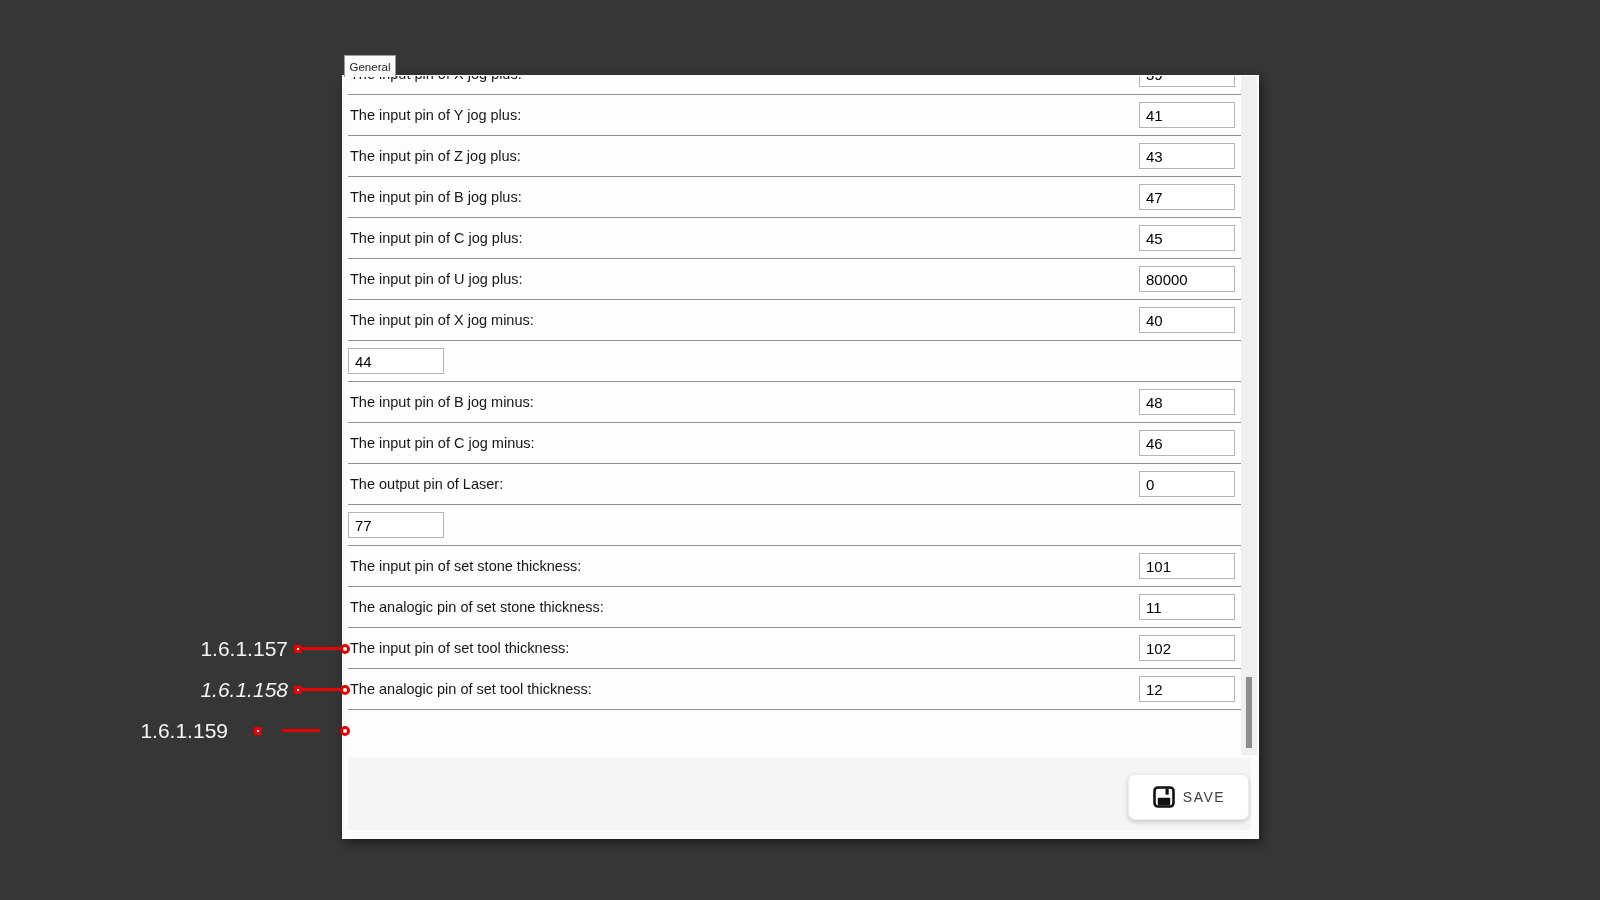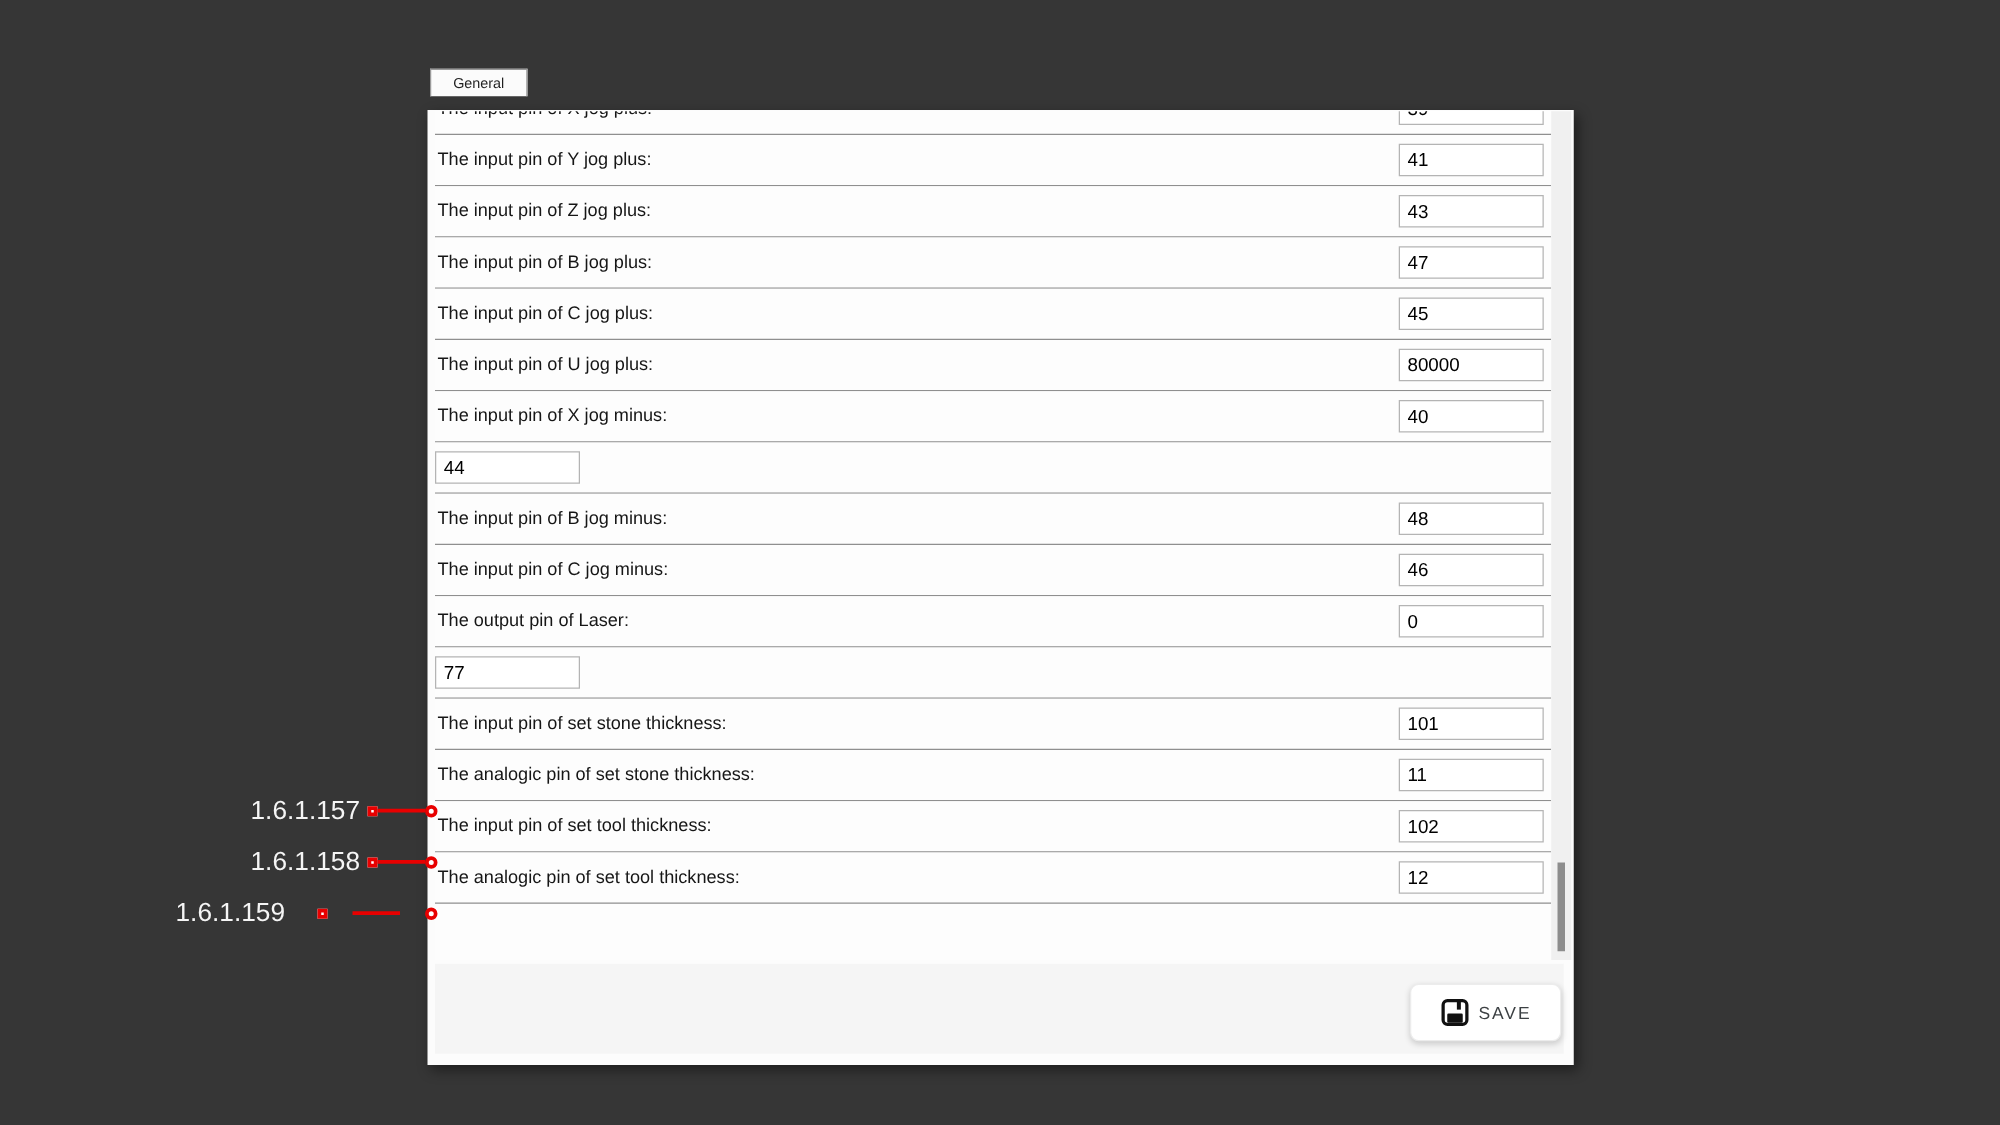--- a/index.html
+++ b/index.html
@@ -6,31 +6,31 @@
   html,body { width:1600px; height:900px; overflow:hidden; }
   body {
     background:#363636;
     font-family:"Liberation Sans", sans-serif;
     position:relative;
   }
 
   
   .tab {
     position:absolute; left:344px; top:55px;
-    width:78px; height:22px; z-index:3;
+    width:52px; height:22px; z-index:3;
     background:#fbfbfb;
     border:1px solid #9a9a9a; border-bottom:none;
     font-size:11.5px; color:#1f1f1f;
     display:flex; align-items:center; justify-content:center;
     cursor:default;
   }
 
   
   .panel {
-    position:absolute; left:342px; top:88px;
+    position:absolute; left:342px; top:75px;
     width:917px; height:764px;
     background:#fcfcfc;
     box-shadow:3px 4px 10px rgba(0,0,0,0.45);
     z-index:2;
   }
 
   .rows-clip {
     position:absolute; top:1px; left:6px; right:18px; bottom:84px;
     overflow:hidden; background:#fdfdfd;
   }
@@ -42,21 +42,21 @@
     border-bottom:1px solid #8f8f8f;
     background:#fdfdfd;
   }
   .row-label {
     padding-left:2px;
     font-size:14.5px; color:#161616;
     flex:1 1 auto;
     white-space:nowrap;
   }
   .row-input {
-    width:116px; height:26px;
+    width:96px; height:26px;
     margin-right:6px;
     border:1px solid #b4b4b4;
     background:#ffffff;
     font-family:"Liberation Sans", sans-serif;
     font-size:15px; color:#000;
     padding:0 0 0 6px;
     outline:none;
   }
 
   
@@ -230,21 +230,21 @@
 
 </div>
 
   <div class="annotation" style="top: 632.5px; padding-left: 44px;">
     <span class="ann-label">1.6.1.157</span>
     <span class="ann-square"></span>
     <span class="ann-line"></span>
     <span class="ann-circle"></span>
   </div>
 
-  <div class="annotation" style="top: 673.5px;">
+  <div class="annotation" style="top: 673.5px; font-style: italic;">
     <span class="ann-label">1.6.1.158</span>
     <span class="ann-square"></span>
     <span class="ann-line"></span>
     <span class="ann-circle"></span>
   </div>
 
   <div class="annotation" style="top: 714.5px; gap: 20px;">
     <span class="ann-label">1.6.1.159</span>
     <span class="ann-square"></span>
     <span class="ann-line"></span>

